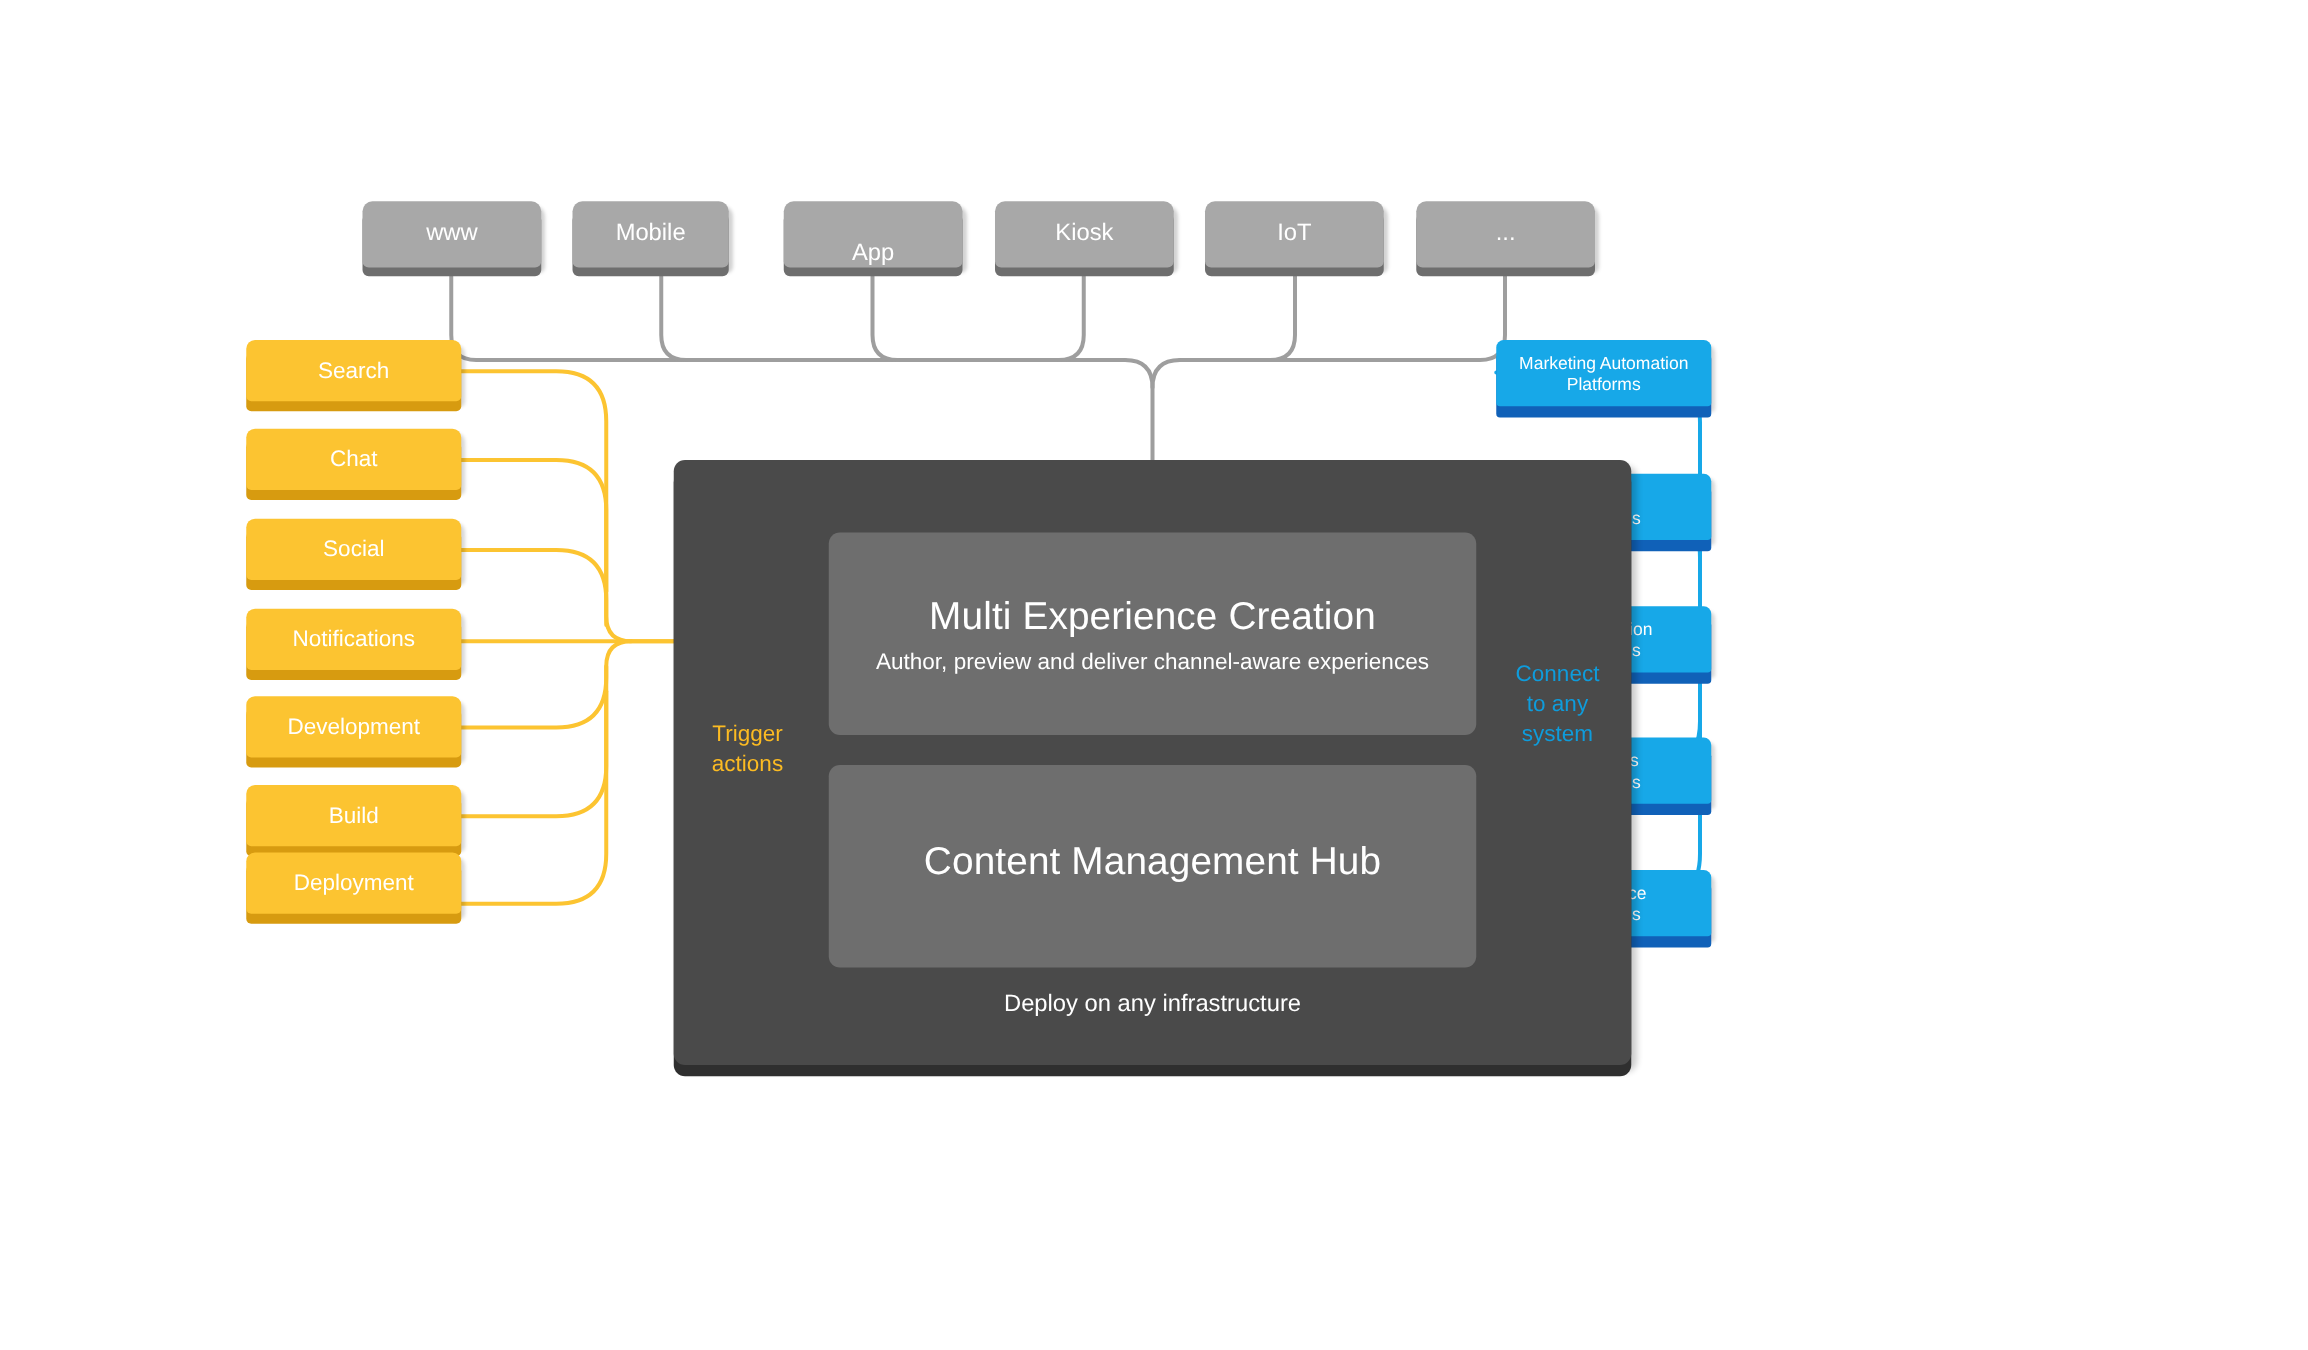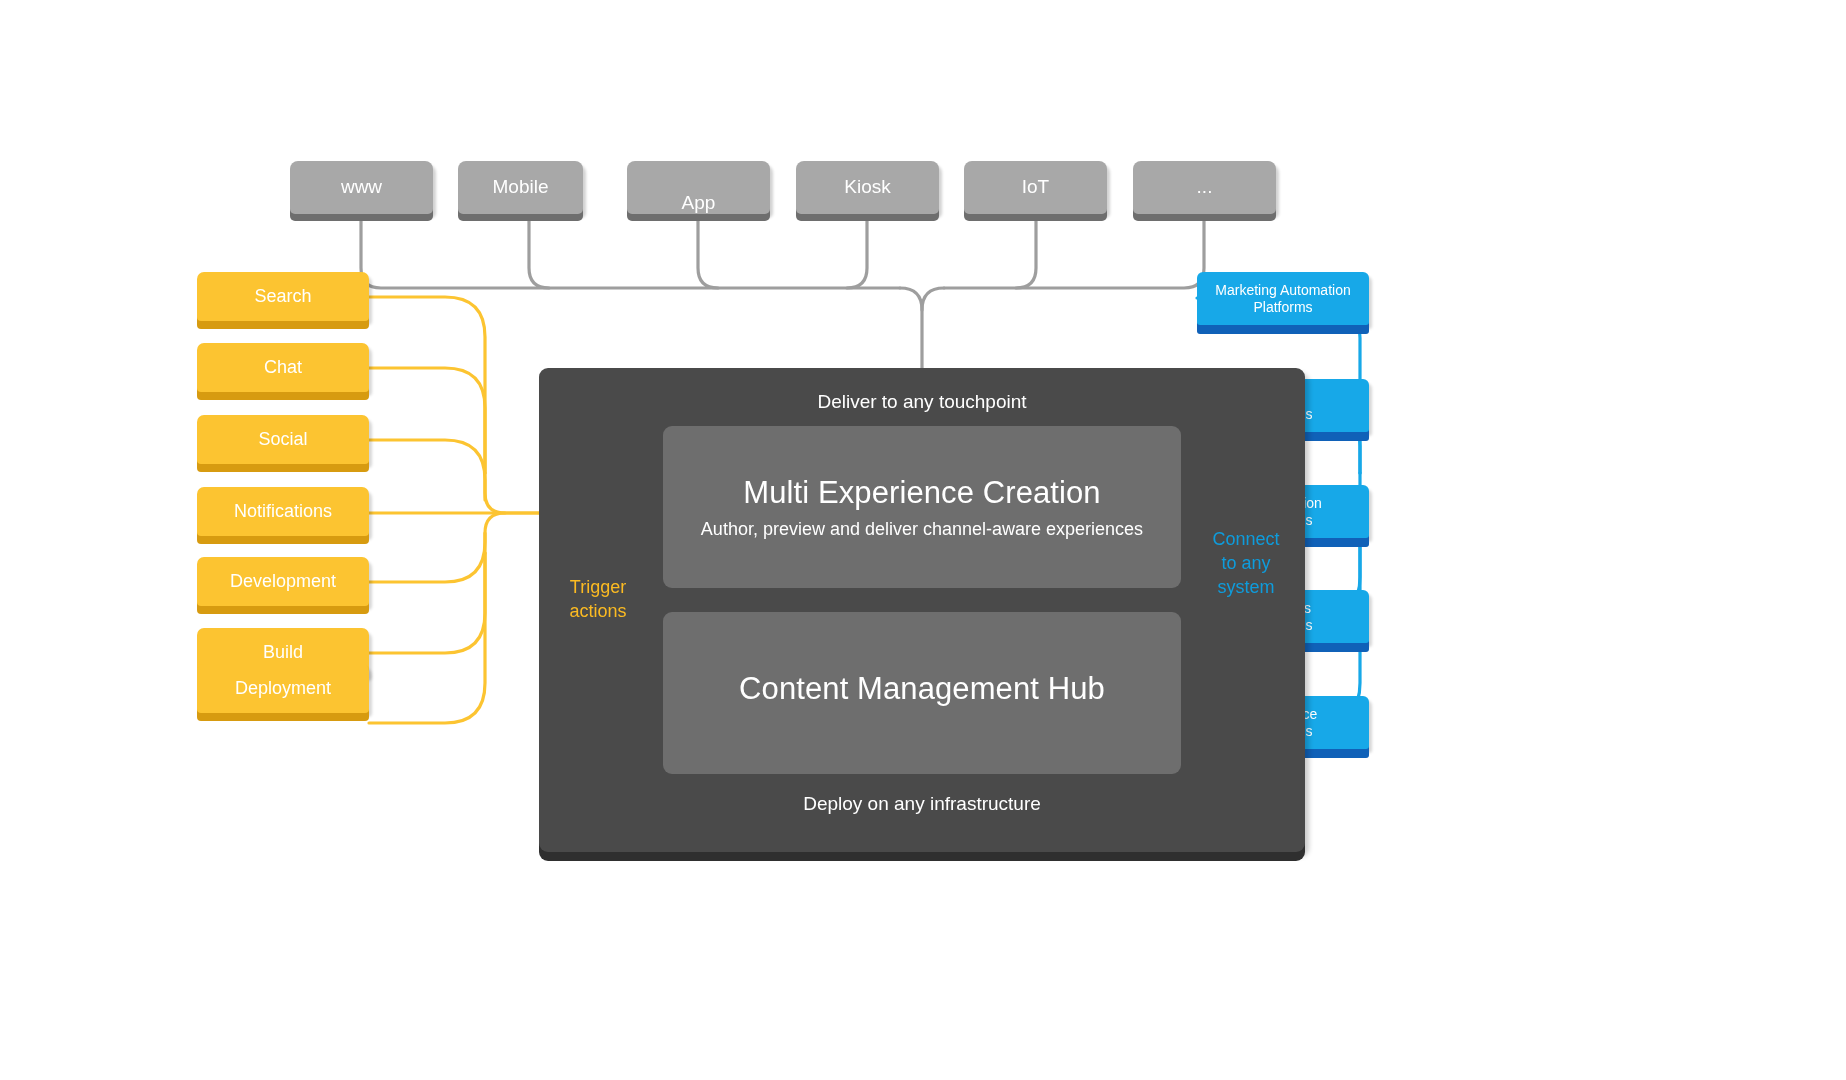--- a/index.html
+++ b/index.html
@@ -228,21 +228,21 @@
     </div>
     <div class="node yellow" style="left:197px; top:487px; width:172px; height:49px;">
       <span class="lbl">Notifications</span>
     </div>
     <div class="node yellow" style="left:197px; top:557px; width:172px; height:49px;">
       <span class="lbl">Development</span>
     </div>
     <div class="node yellow" style="left:197px; top:628px; width:172px; height:49px;">
       <span class="lbl">Build</span>
     </div>
-    <div class="node yellow" style="left:197px; top:664px; width:172px; height:49px;">
+    <div class="node yellow" style="left:197px; top:682px; width:172px; height:49px;">
       <span class="lbl">Deployment</span>
     </div>
   </div>
 
   <div>
     <div class="node blue" style="left:1197px; top:272px; width:172px; height:53px;">
       <span class="lbl">Marketing Automation<br>Platforms</span>
     </div>
     <div class="node blue" style="left:1197px; top:379px; width:172px; height:53px;">
       <span class="lbl">DAM<br>Platforms</span>
@@ -252,21 +252,20 @@
     </div>
     <div class="node blue" style="left:1197px; top:590px; width:172px; height:53px;">
       <span class="lbl">Analytics<br>Platforms</span>
     </div>
     <div class="node blue" style="left:1197px; top:696px; width:172px; height:53px;">
       <span class="lbl">Commerce<br>Platforms</span>
     </div>
   </div>
 
   <div class="panel">
-    <div class="panel-caption top">Deliver to any touchpoint</div>
 
     <div class="inner-card card-1">
       <div class="card-title">Multi Experience Creation</div>
       <div class="card-sub">Author, preview and deliver channel-aware experiences</div>
     </div>
 
     <div class="inner-card card-2">
       <div class="card-title">Content Management Hub</div>
     </div>
 

